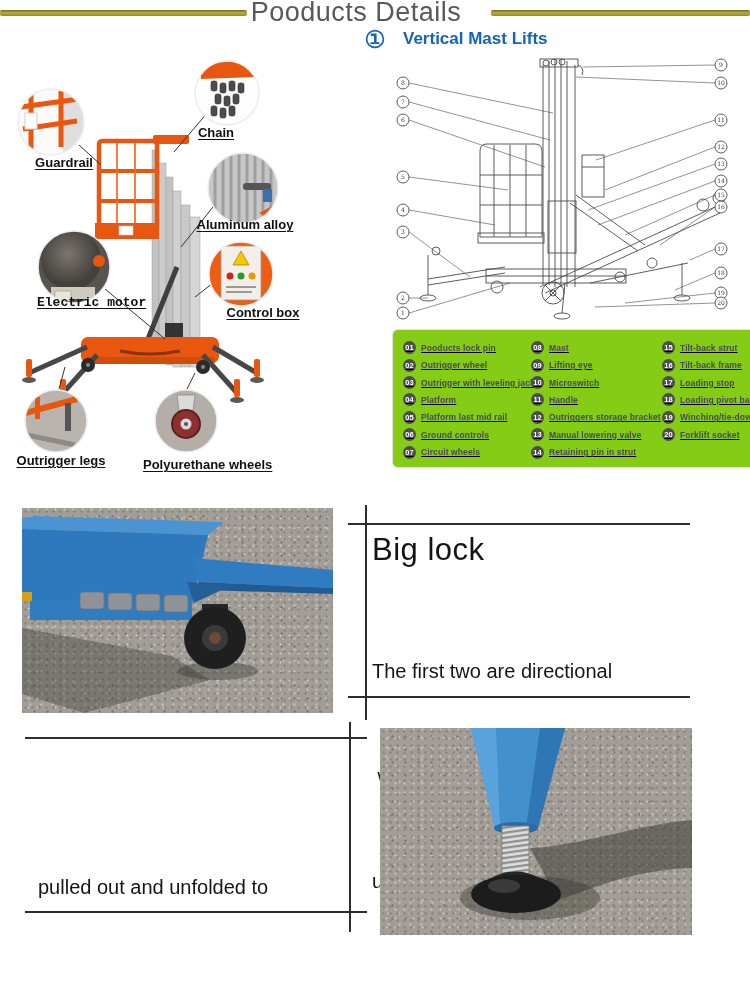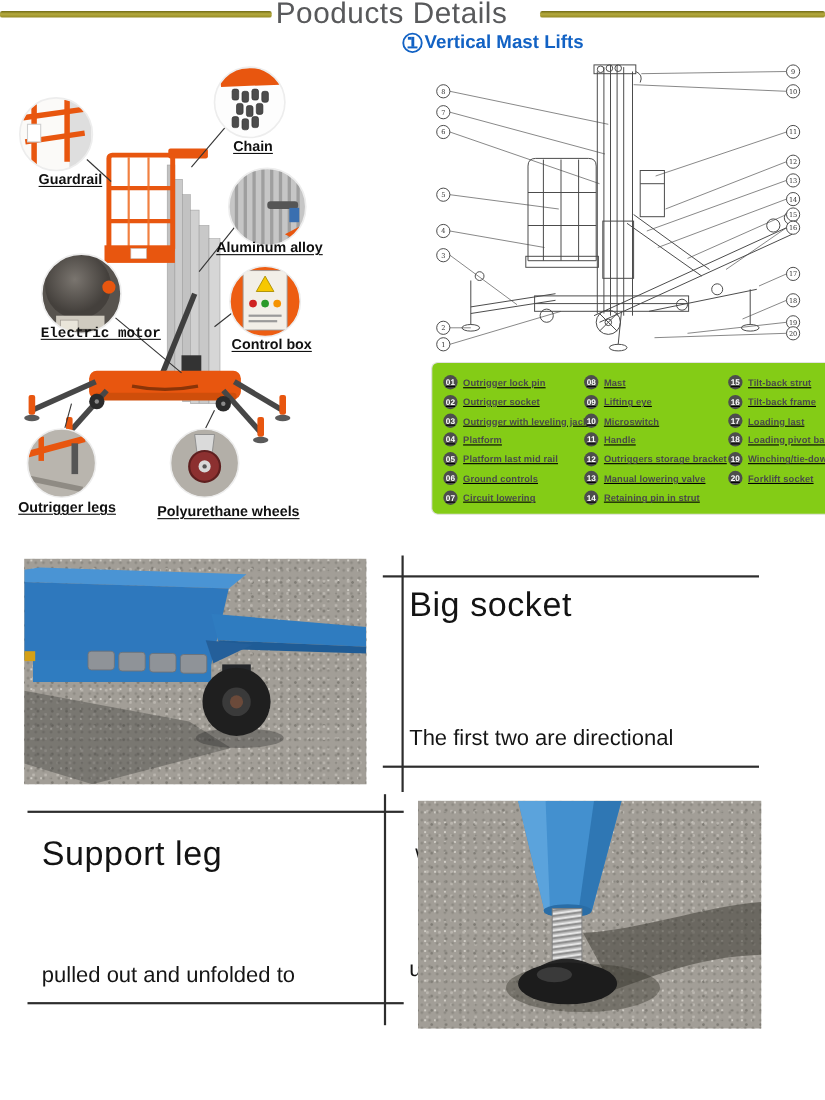--- a/index.html
+++ b/index.html
@@ -5,21 +5,21 @@
   html,body{margin:0;padding:0;background:#fff;}
   .page{position:relative;width:750px;height:1000px;background:#fff;overflow:hidden;
         font-family:"Liberation Sans","DejaVu Sans",sans-serif;}
   .abs{position:absolute;}
 
   
   .gold-bar{position:absolute;height:6px;border-radius:2px;
             background:linear-gradient(#6f6a15,#b5aa3e 45%,#958b24);}
   .page-title{position:absolute;left:0;top:-3px;width:712px;text-align:center;
               font-size:27px;font-weight:500;color:#58595b;letter-spacing:.5px;}
-  .subheader{position:absolute;left:365px;top:29px;display:flex;align-items:center;gap:1px;}
+  .subheader{position:absolute;left:365px;top:29px;display:flex;align-items:center;gap:18px;}
   .subtitle{font-size:17px;font-weight:700;color:#1262c4;}
 
   
   .photo-label{position:absolute;font-size:13px;font-weight:700;color:#101010;
                text-decoration:underline;text-underline-offset:2px;text-align:center;white-space:nowrap;}
 
   
   .legend{position:absolute;left:392px;top:329px;width:420px;height:139px;box-sizing:border-box;
           background:#84cc16;border:1px solid #e2e2e2;border-radius:6px;padding:9px 8px 6px 10px;
           display:grid;grid-auto-flow:column;grid-template-rows:repeat(7,1fr);
@@ -253,24 +253,24 @@
           <path d="M162,340 h18 l-2,16 h-14 Z" fill="#dadada" stroke="#8a8a8a" stroke-width=".8"></path>
           <circle cx="171" cy="369" r="14" fill="#8c3030" stroke="#5e1f1f" stroke-width="2"></circle>
           <circle cx="171" cy="369" r="5.5" fill="#d9d9d9"></circle>
           <circle cx="171" cy="369" r="2" fill="#555"></circle>
         </g>
         <circle cx="171" cy="366" r="31" fill="none" stroke="#ededed" stroke-width="1.5"></circle>
       </g>
     </svg>
 
     <div class="photo-label" style="left:6px;top:100px;width:86px;">Guardrail</div>
-    <div class="photo-label" style="left:190px;top:70px;width:50px;">Chain</div>
+    <div class="photo-label" style="left:176px;top:70px;width:50px;">Chain</div>
     <div class="photo-label" style="left:180px;top:162px;width:100px;">Aluminum alloy</div>
     <div class="photo-label" style="left:22px;top:240px;width:92px;font-family:Liberation Mono, monospace;">Electric motor</div>
-    <div class="photo-label" style="left:192px;top:250px;width:80px;">Control box</div>
+    <div class="photo-label" style="left:208px;top:250px;width:80px;">Control box</div>
     <div class="photo-label" style="left:0px;top:398px;width:92px;">Outrigger legs</div>
     <div class="photo-label" style="left:128px;top:402px;width:126px;">Polyurethane wheels</div>
   </div>
 
   <svg class="abs" style="left:390px;top:55px;" width="360" height="270" viewBox="0 0 360 270">
     <g fill="none" stroke="#4a4a4a" stroke-width=".9">
 
       <line x1="153" y1="10" x2="153" y2="230"></line>
         <line x1="159" y1="6" x2="159" y2="230"></line>
       <line x1="165" y1="4" x2="165" y2="232"></line>
@@ -385,45 +385,45 @@
         <text x="331" y="240.2" text-anchor="middle" font-size="6" font-family="&quot;DejaVu Serif&quot;, serif" fill="#333">19</text>
         <line x1="325" y1="248" x2="205" y2="252" stroke="#4a4a4a" stroke-width=".6"></line>
         <circle cx="331" cy="248" r="6" fill="#fff" stroke="#4a4a4a" stroke-width=".9"></circle>
         <text x="331" y="250.2" text-anchor="middle" font-size="6" font-family="&quot;DejaVu Serif&quot;, serif" fill="#333">20</text>
       </g>
   </svg>
 
   <div class="legend">
       <div class="legend-item">
         <span class="legend-num">01</span>
-        <span class="legend-label">Outrigger lock pin</span>
+        <span class="legend-label">Pooducts lock pin</span>
       </div>
       <div class="legend-item">
         <span class="legend-num">02</span>
-        <span class="legend-label">Outrigger socket</span>
+        <span class="legend-label">Outrigger wheel</span>
       </div>
       <div class="legend-item">
         <span class="legend-num">03</span>
         <span class="legend-label">Outrigger with leveling jack</span>
       </div>
       <div class="legend-item">
         <span class="legend-num">04</span>
         <span class="legend-label">Platform</span>
       </div>
       <div class="legend-item">
         <span class="legend-num">05</span>
         <span class="legend-label">Platform last mid rail</span>
       </div>
       <div class="legend-item">
         <span class="legend-num">06</span>
         <span class="legend-label">Ground controls</span>
       </div>
       <div class="legend-item">
         <span class="legend-num">07</span>
-        <span class="legend-label">Circuit lowering</span>
+        <span class="legend-label">Circuit wheels</span>
       </div>
       <div class="legend-item">
         <span class="legend-num">08</span>
         <span class="legend-label">Mast</span>
       </div>
       <div class="legend-item">
         <span class="legend-num">09</span>
         <span class="legend-label">Lifting eye</span>
       </div>
       <div class="legend-item">
@@ -449,21 +449,21 @@
       <div class="legend-item">
         <span class="legend-num">15</span>
         <span class="legend-label">Tilt-back strut</span>
       </div>
       <div class="legend-item">
         <span class="legend-num">16</span>
         <span class="legend-label">Tilt-back frame</span>
       </div>
       <div class="legend-item">
         <span class="legend-num">17</span>
-        <span class="legend-label">Loading last</span>
+        <span class="legend-label">Loading stop</span>
       </div>
       <div class="legend-item">
         <span class="legend-num">18</span>
         <span class="legend-label">Loading pivot bar</span>
       </div>
       <div class="legend-item">
         <span class="legend-num">19</span>
         <span class="legend-label">Winching/tie-down point</span>
       </div>
       <div class="legend-item">
@@ -493,32 +493,31 @@
       <circle cx="193" cy="130" r="31" fill="#1f1f1f"></circle>
       <circle cx="193" cy="130" r="13" fill="#3a3a3a"></circle>
       <circle cx="193" cy="130" r="6" fill="#6b4a3a"></circle>
     </svg>
   </div>
 
   <div class="rule" style="left:365px;top:505px;width:2px;height:215px;"></div>
   <div class="rule" style="left:348px;top:523px;width:342px;height:2px;"></div>
   <div class="rule" style="left:348px;top:696px;width:342px;height:2px;"></div>
 
-  <div class="sec-title" style="left:372px;top:532px;">Big socket</div>
+  <div class="sec-title" style="left:372px;top:532px;">Big lock</div>
   <div class="sec-body" style="left:372px;top:584px;">
     <div>The first two are directional</div>
     <div> wheels and the last two are</div>
     <div>universal wheels</div>
   </div>
 
   <div class="rule" style="left:25px;top:737px;width:342px;height:2px;"></div>
   <div class="rule" style="left:349px;top:722px;width:2px;height:210px;"></div>
   <div class="rule" style="left:25px;top:911px;width:342px;height:2px;"></div>
 
-  <div class="sec-title" style="left:38px;top:758px;">Support leg</div>
   <div class="sec-body" style="left:38px;top:800px;">
     <div>pulled out and unfolded to</div>
     
   </div>
 
   <div class="asphalt" style="left:380px;top:728px;width:312px;height:207px;">
     <svg width="312" height="207" viewBox="0 0 312 207">
       <defs>
         <pattern id="thread" width="6" height="5" patternUnits="userSpaceOnUse" patternTransform="rotate(-8)">
           <rect width="6" height="5" fill="#c9c9c9"></rect>

